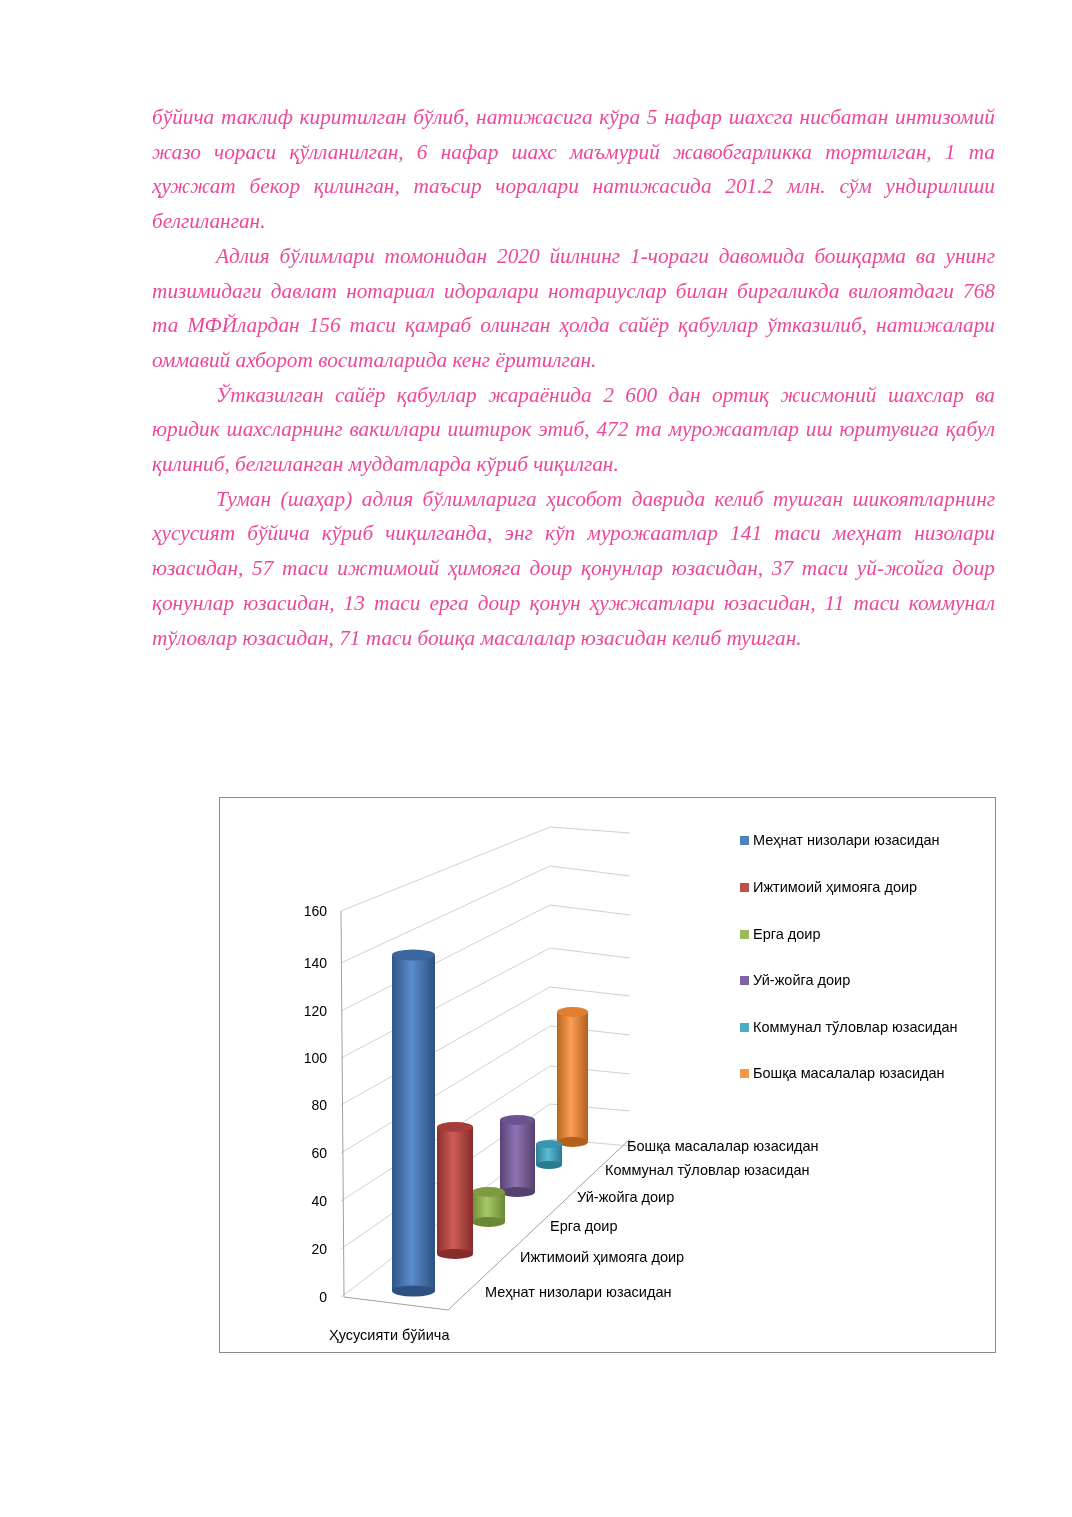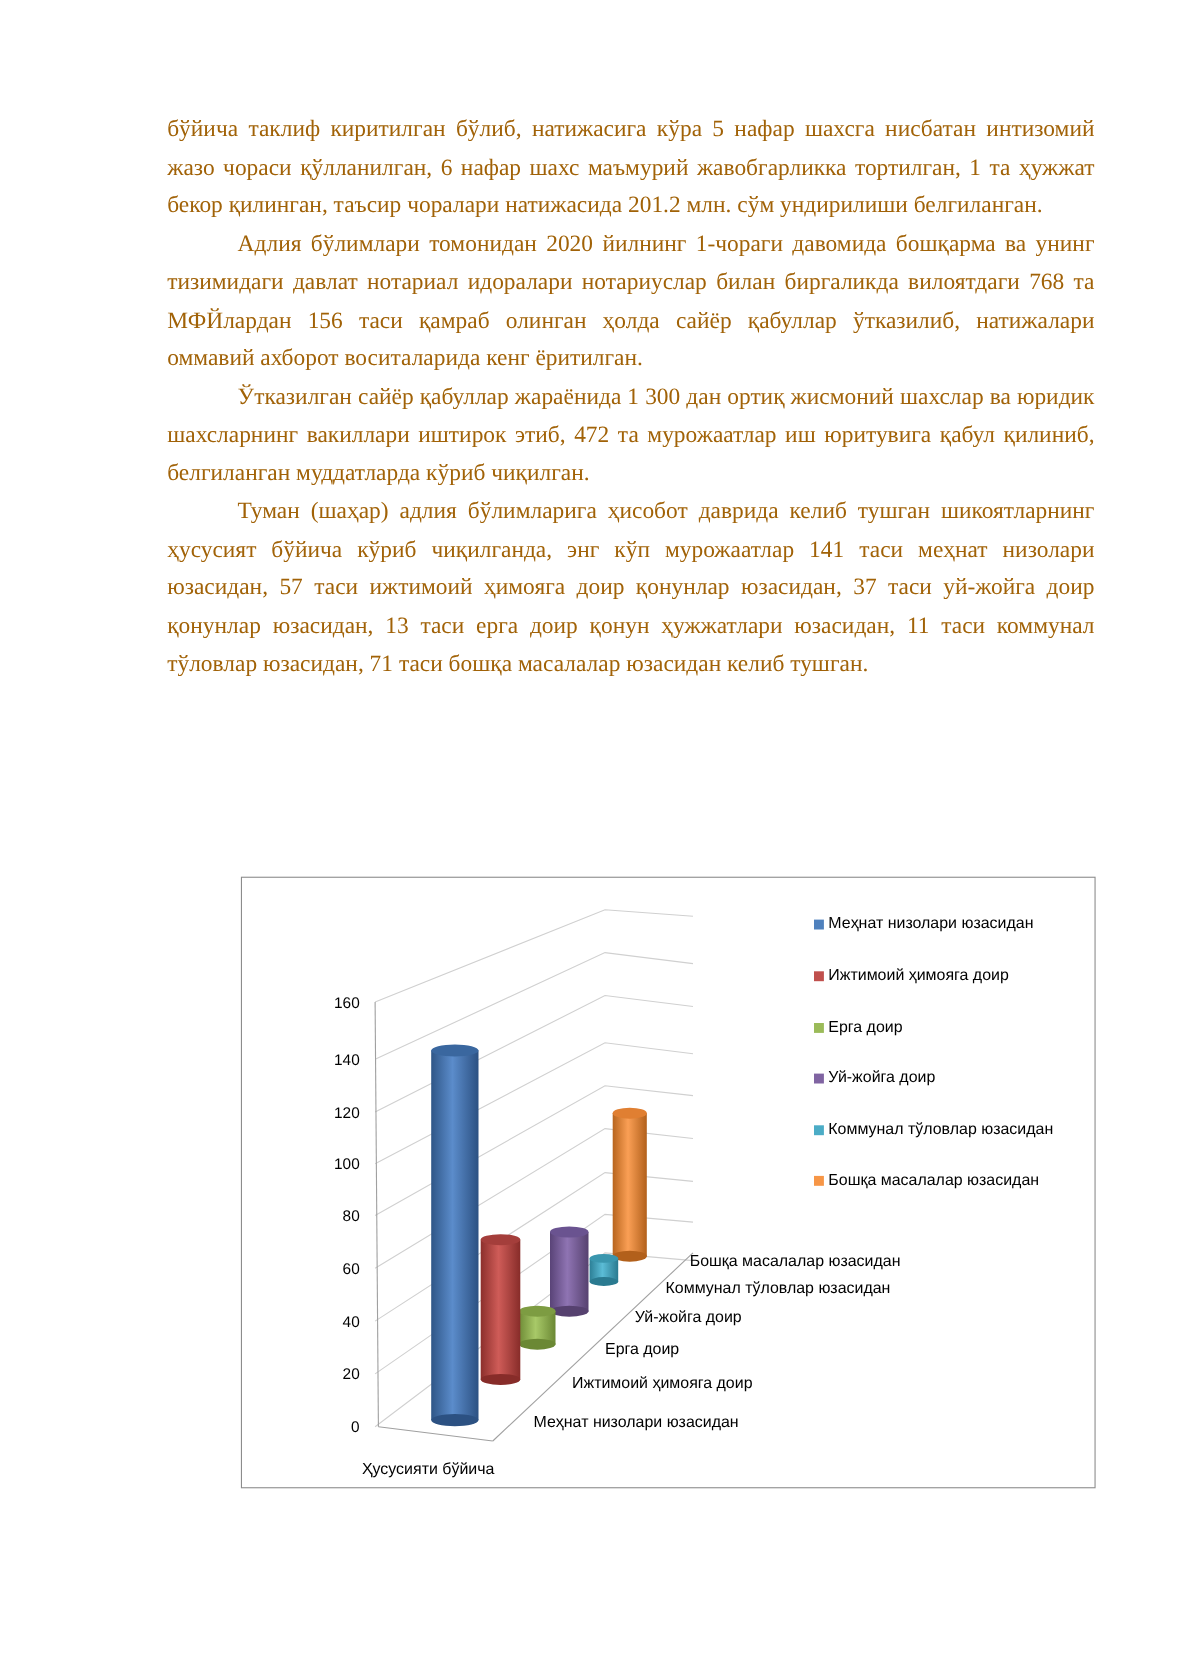--- a/index.html
+++ b/index.html
@@ -1,21 +1,21 @@
 <!DOCTYPE html>
 <html><head>
   <meta charset="utf-8">
   <style>
     html, body { margin: 0; padding: 0; background: #ffffff; }
     body { width: 1072px; height: 1517px; position: relative; overflow: hidden; }
     .page { position: absolute; left: 0; top: 0; width: 1072px; height: 1517px; background: #fff; }
     .body-text {
       position: absolute; left: 152px; top: 100px; width: 843px;
       font-family: "Liberation Serif", serif; font-size: 21.3px; line-height: 34.7px;
-      color: #a16207; text-align: justify;
+      color: #ec4899; text-align: justify; font-style: italic;
     }
     .body-text p { margin: 0; text-align: justify; text-align-last: left; }
     .body-text p.indent { text-indent: 64px; }
     .chart-frame {
       position: absolute; left: 219px; top: 797px; width: 777px; height: 556px;
       border: 1px solid #8c8c8c; box-sizing: border-box; background: #fff;
     }
     .chart-svg { position: absolute; left: 0; top: 0; }
     .chart-svg text { font-family: "Liberation Sans", sans-serif; }
     .legend { position: absolute; left: 520px; top: 30px; }
@@ -26,21 +26,21 @@
     }
     .legend-swatch { width: 9px; height: 9px; margin-right: 4px; display: inline-block; }
   </style>
 </head>
 <body>
 
 <div class="page">
   <div class="body-text">
     <p>бўйича таклиф киритилган бўлиб, натижасига кўра 5 нафар шахсга нисбатан интизомий жазо чораси қўлланилган, 6 нафар шахс маъмурий жавобгарликка тортилган, 1 та ҳужжат бекор қилинган, таъсир чоралари натижасида 201.2 млн. сўм ундирилиши белгиланган.</p>
     <p class="indent">Адлия бўлимлари томонидан 2020 йилнинг 1-чораги давомида бошқарма ва унинг тизимидаги давлат нотариал идоралари нотариуслар билан биргаликда вилоятдаги 768 та МФЙлардан 156 таси қамраб олинган ҳолда сайёр қабуллар ўтказилиб, натижалари оммавий ахборот воситаларида кенг ёритилган.</p>
-    <p class="indent">Ўтказилган сайёр қабуллар жараёнида 1 300 дан ортиқ жисмоний шахслар ва юридик шахсларнинг вакиллари иштирок этиб, 472 та мурожаатлар иш юритувига қабул қилиниб, белгиланган муддатларда кўриб чиқилган.</p>
+    <p class="indent">Ўтказилган сайёр қабуллар жараёнида 2 600 дан ортиқ жисмоний шахслар ва юридик шахсларнинг вакиллари иштирок этиб, 472 та мурожаатлар иш юритувига қабул қилиниб, белгиланган муддатларда кўриб чиқилган.</p>
     <p class="indent">Туман (шаҳар) адлия бўлимларига ҳисобот даврида келиб тушган шикоятларнинг ҳусусият бўйича кўриб чиқилганда, энг кўп мурожаатлар 141 таси меҳнат низолари юзасидан, 57 таси ижтимоий ҳимояга доир қонунлар юзасидан, 37 таси уй-жойга доир қонунлар юзасидан, 13 таси ерга доир қонун ҳужжатлари юзасидан, 11 таси коммунал тўловлар юзасидан, 71 таси бошқа масалалар юзасидан келиб тушган.</p>
   </div>
 
   <div class="chart-frame">
     <svg class="chart-svg" width="777" height="556" viewBox="0 0 777 556">
       <defs>
         <linearGradient id="gBlue" x1="0" x2="1" y1="0" y2="0">
           <stop offset="0" stop-color="#2f5687"></stop>
             <stop offset="0.45" stop-color="#5b8ccb"></stop>
             <stop offset="1" stop-color="#2c5182"></stop>

